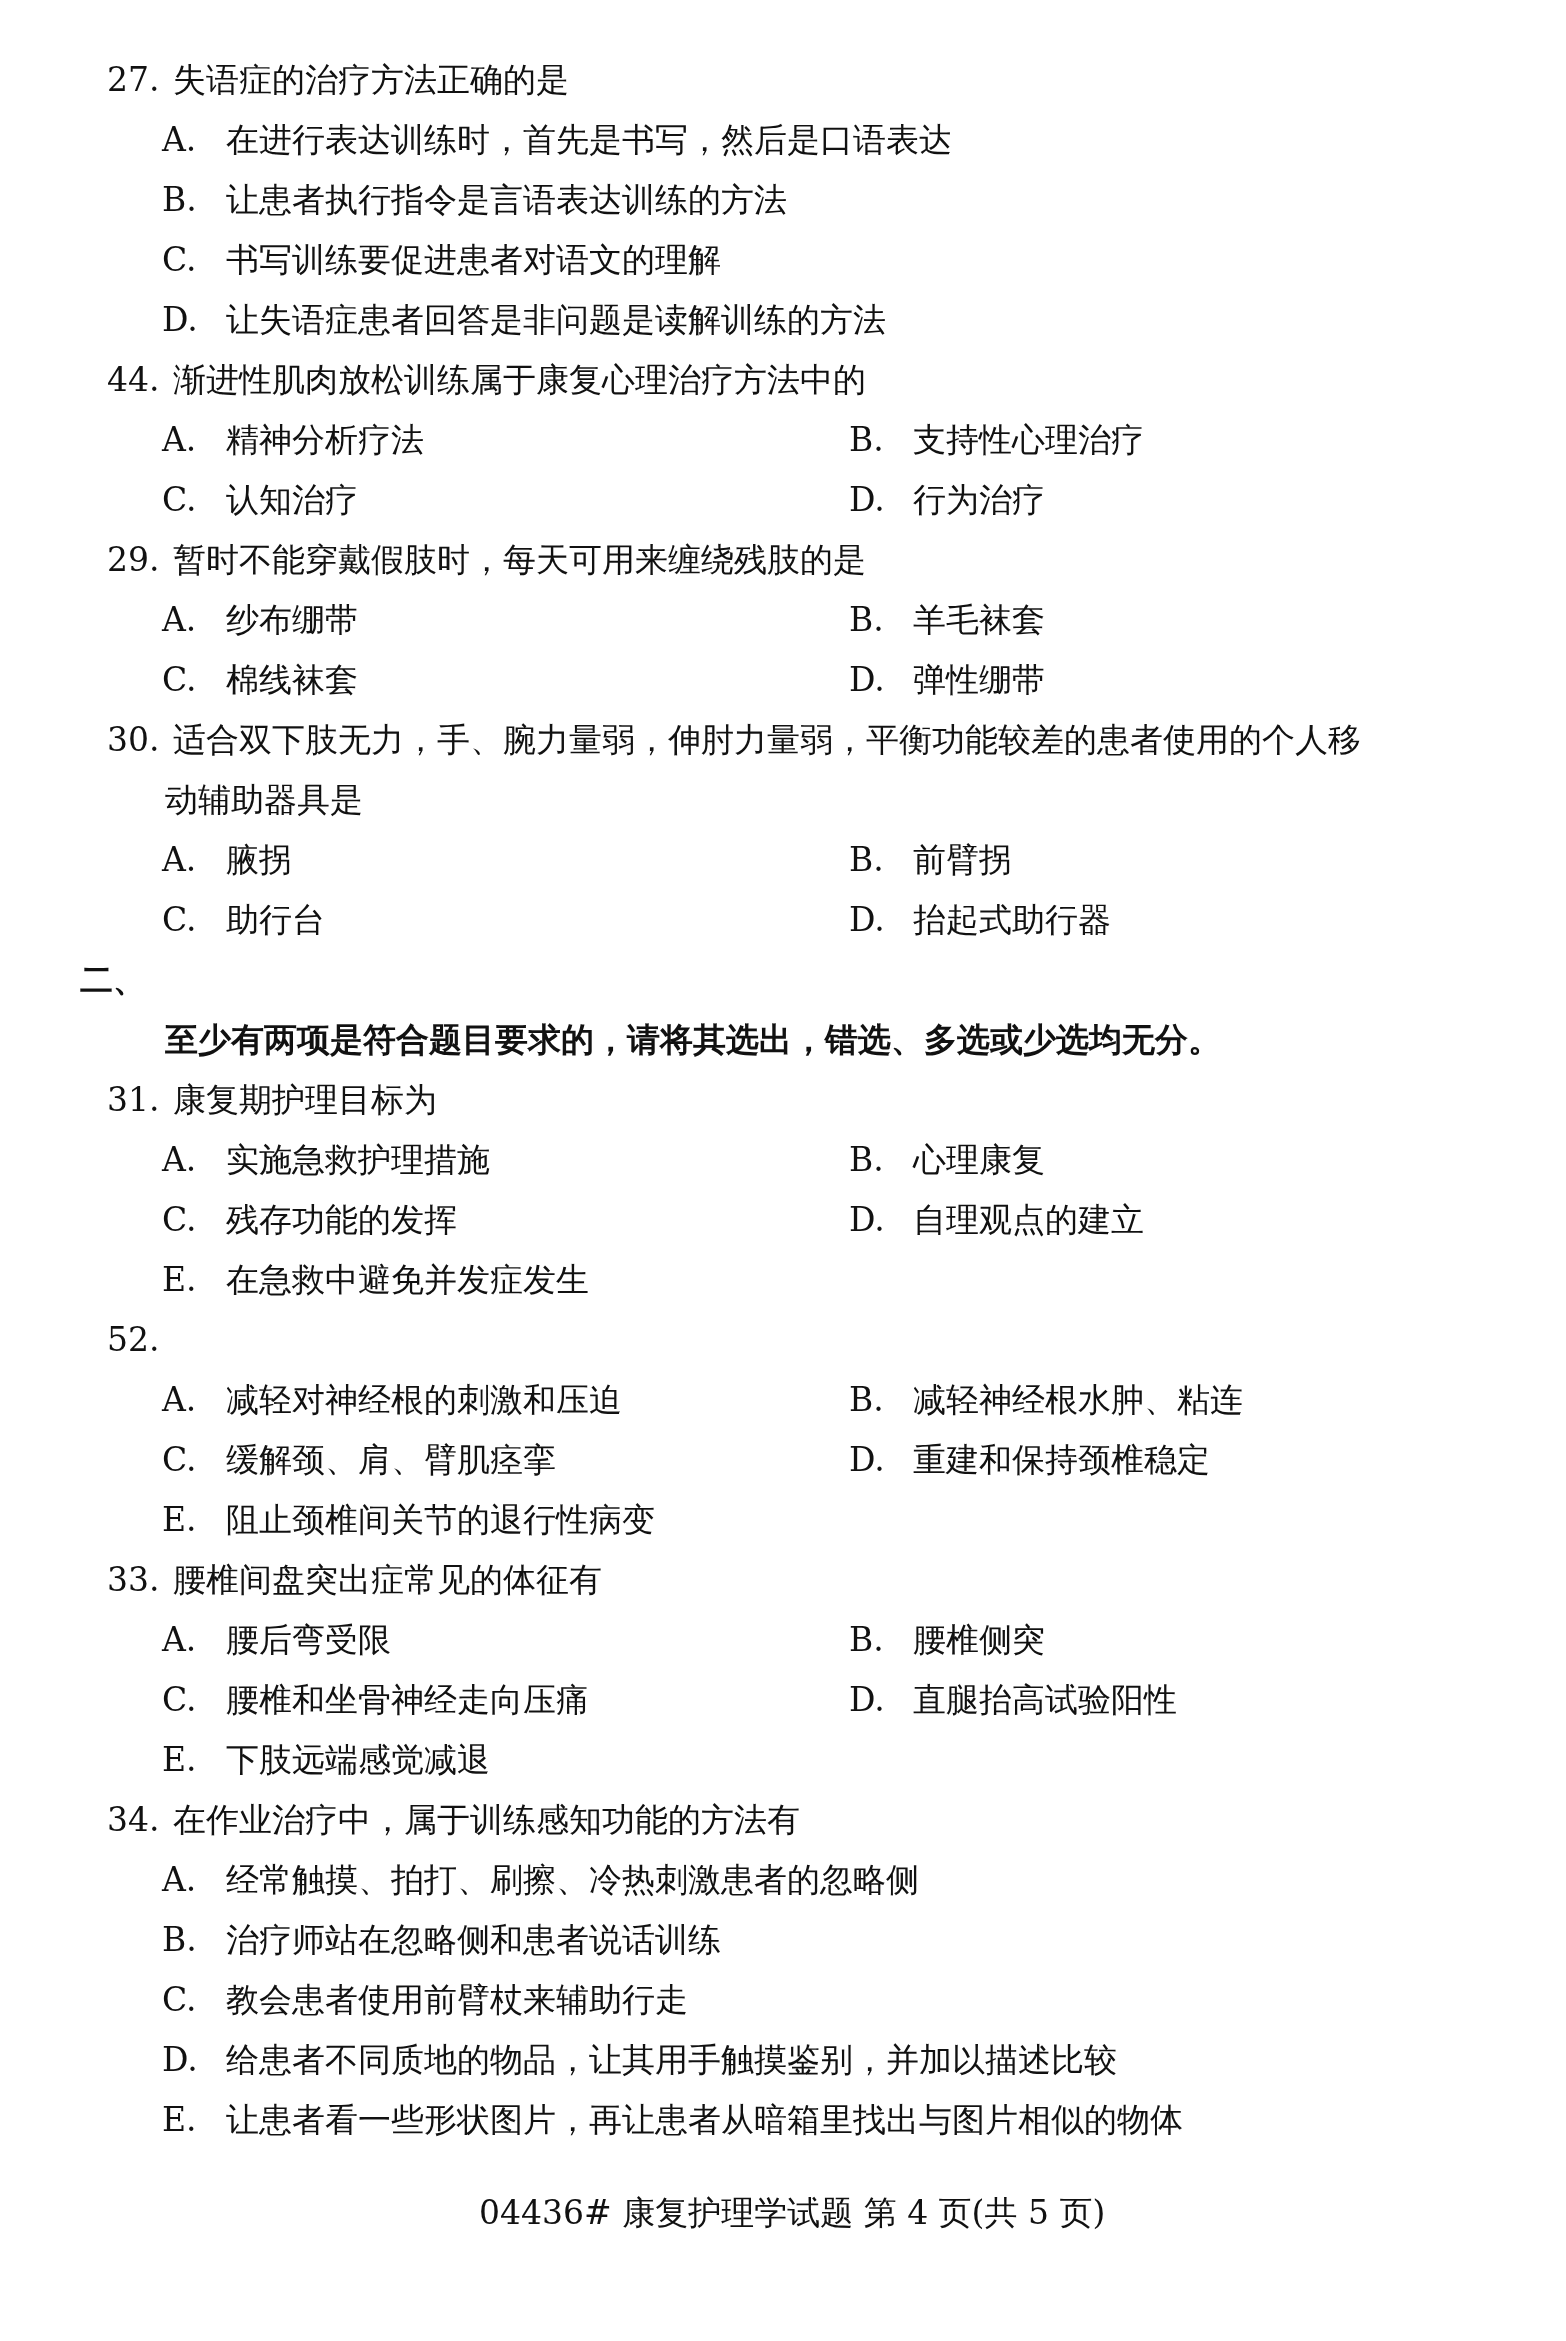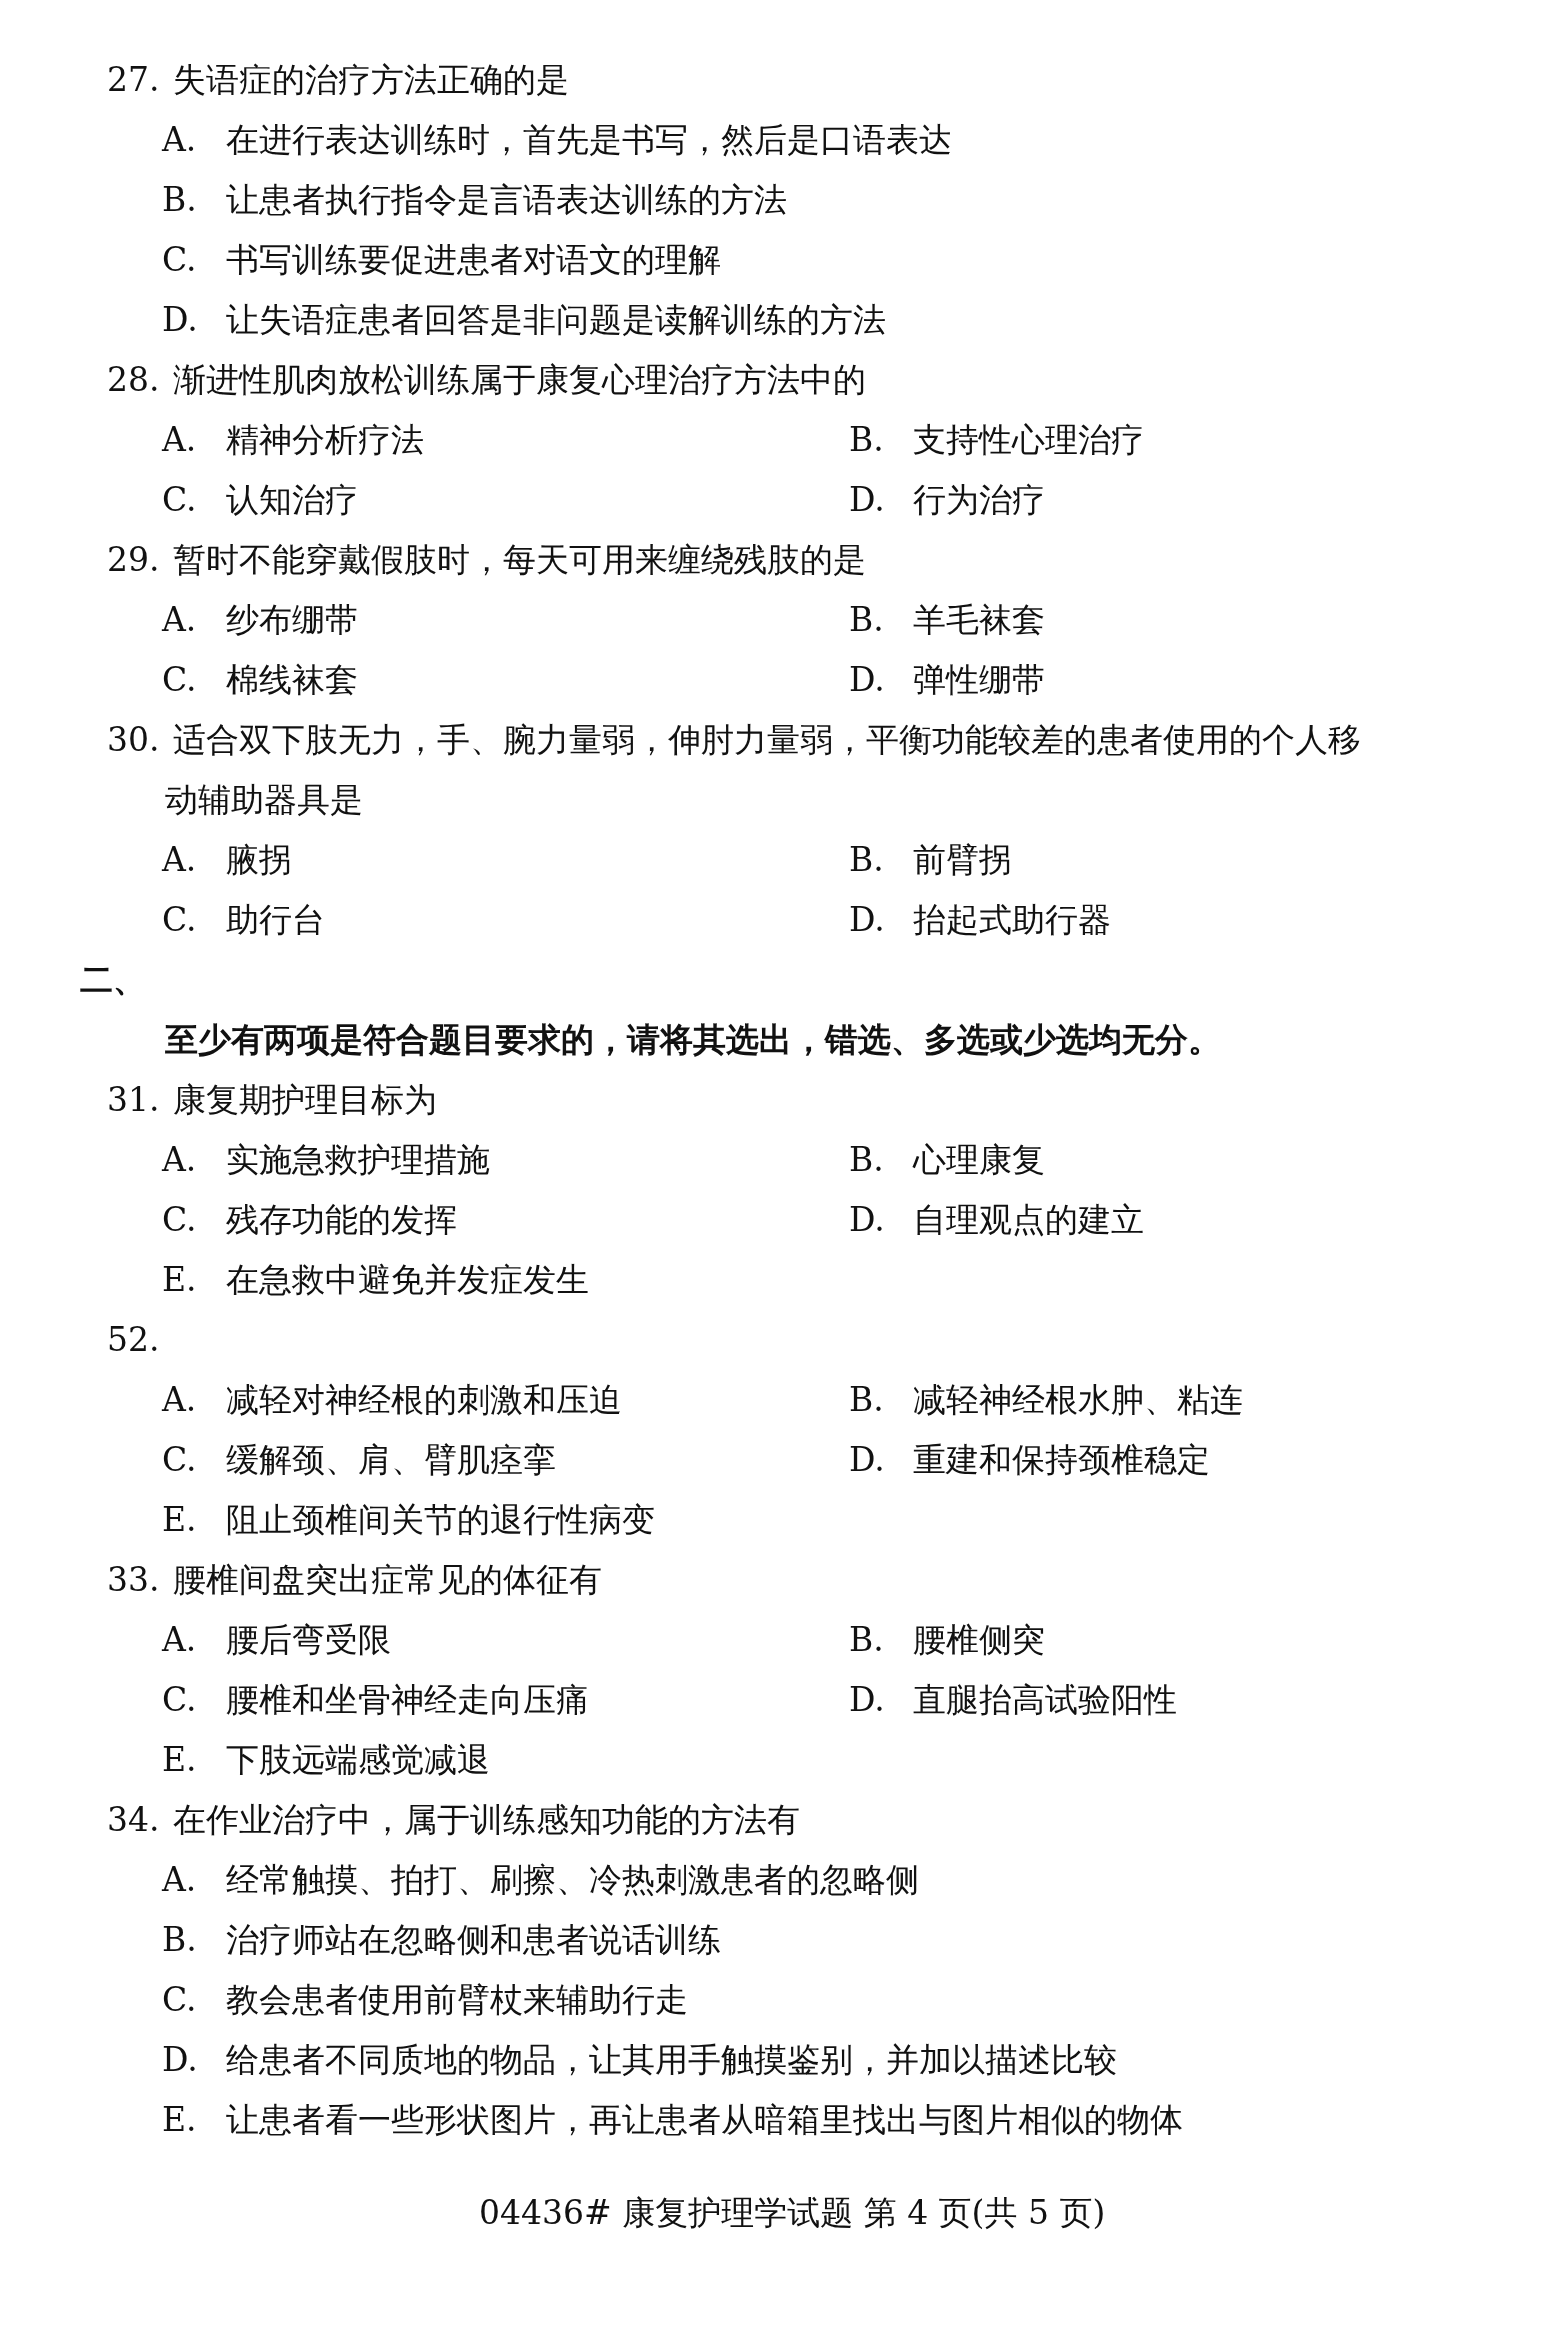--- a/index.html
+++ b/index.html
@@ -49,21 +49,21 @@
       </span>
   </div>
   <div class="line">
     <span class="opt col1">
         <span class="lbl">D.</span>
         <span class="txt">让失语症患者回答是非问题是读解训练的方法</span>
       </span>
   </div>
 
   <div class="line">
-    <span class="qnum">28.</span>
+    <span class="qnum">44.</span>
     <span class="qtext">渐进性肌肉放松训练属于康复心理治疗方法中的</span>
   </div>
   <div class="line">
     <span class="opt col1">
         <span class="lbl">A.</span>
         <span class="txt">精神分析疗法</span>
       </span>
     <span class="opt col2">
         <span class="lbl">B.</span>
         <span class="txt">支持性心理治疗</span>

